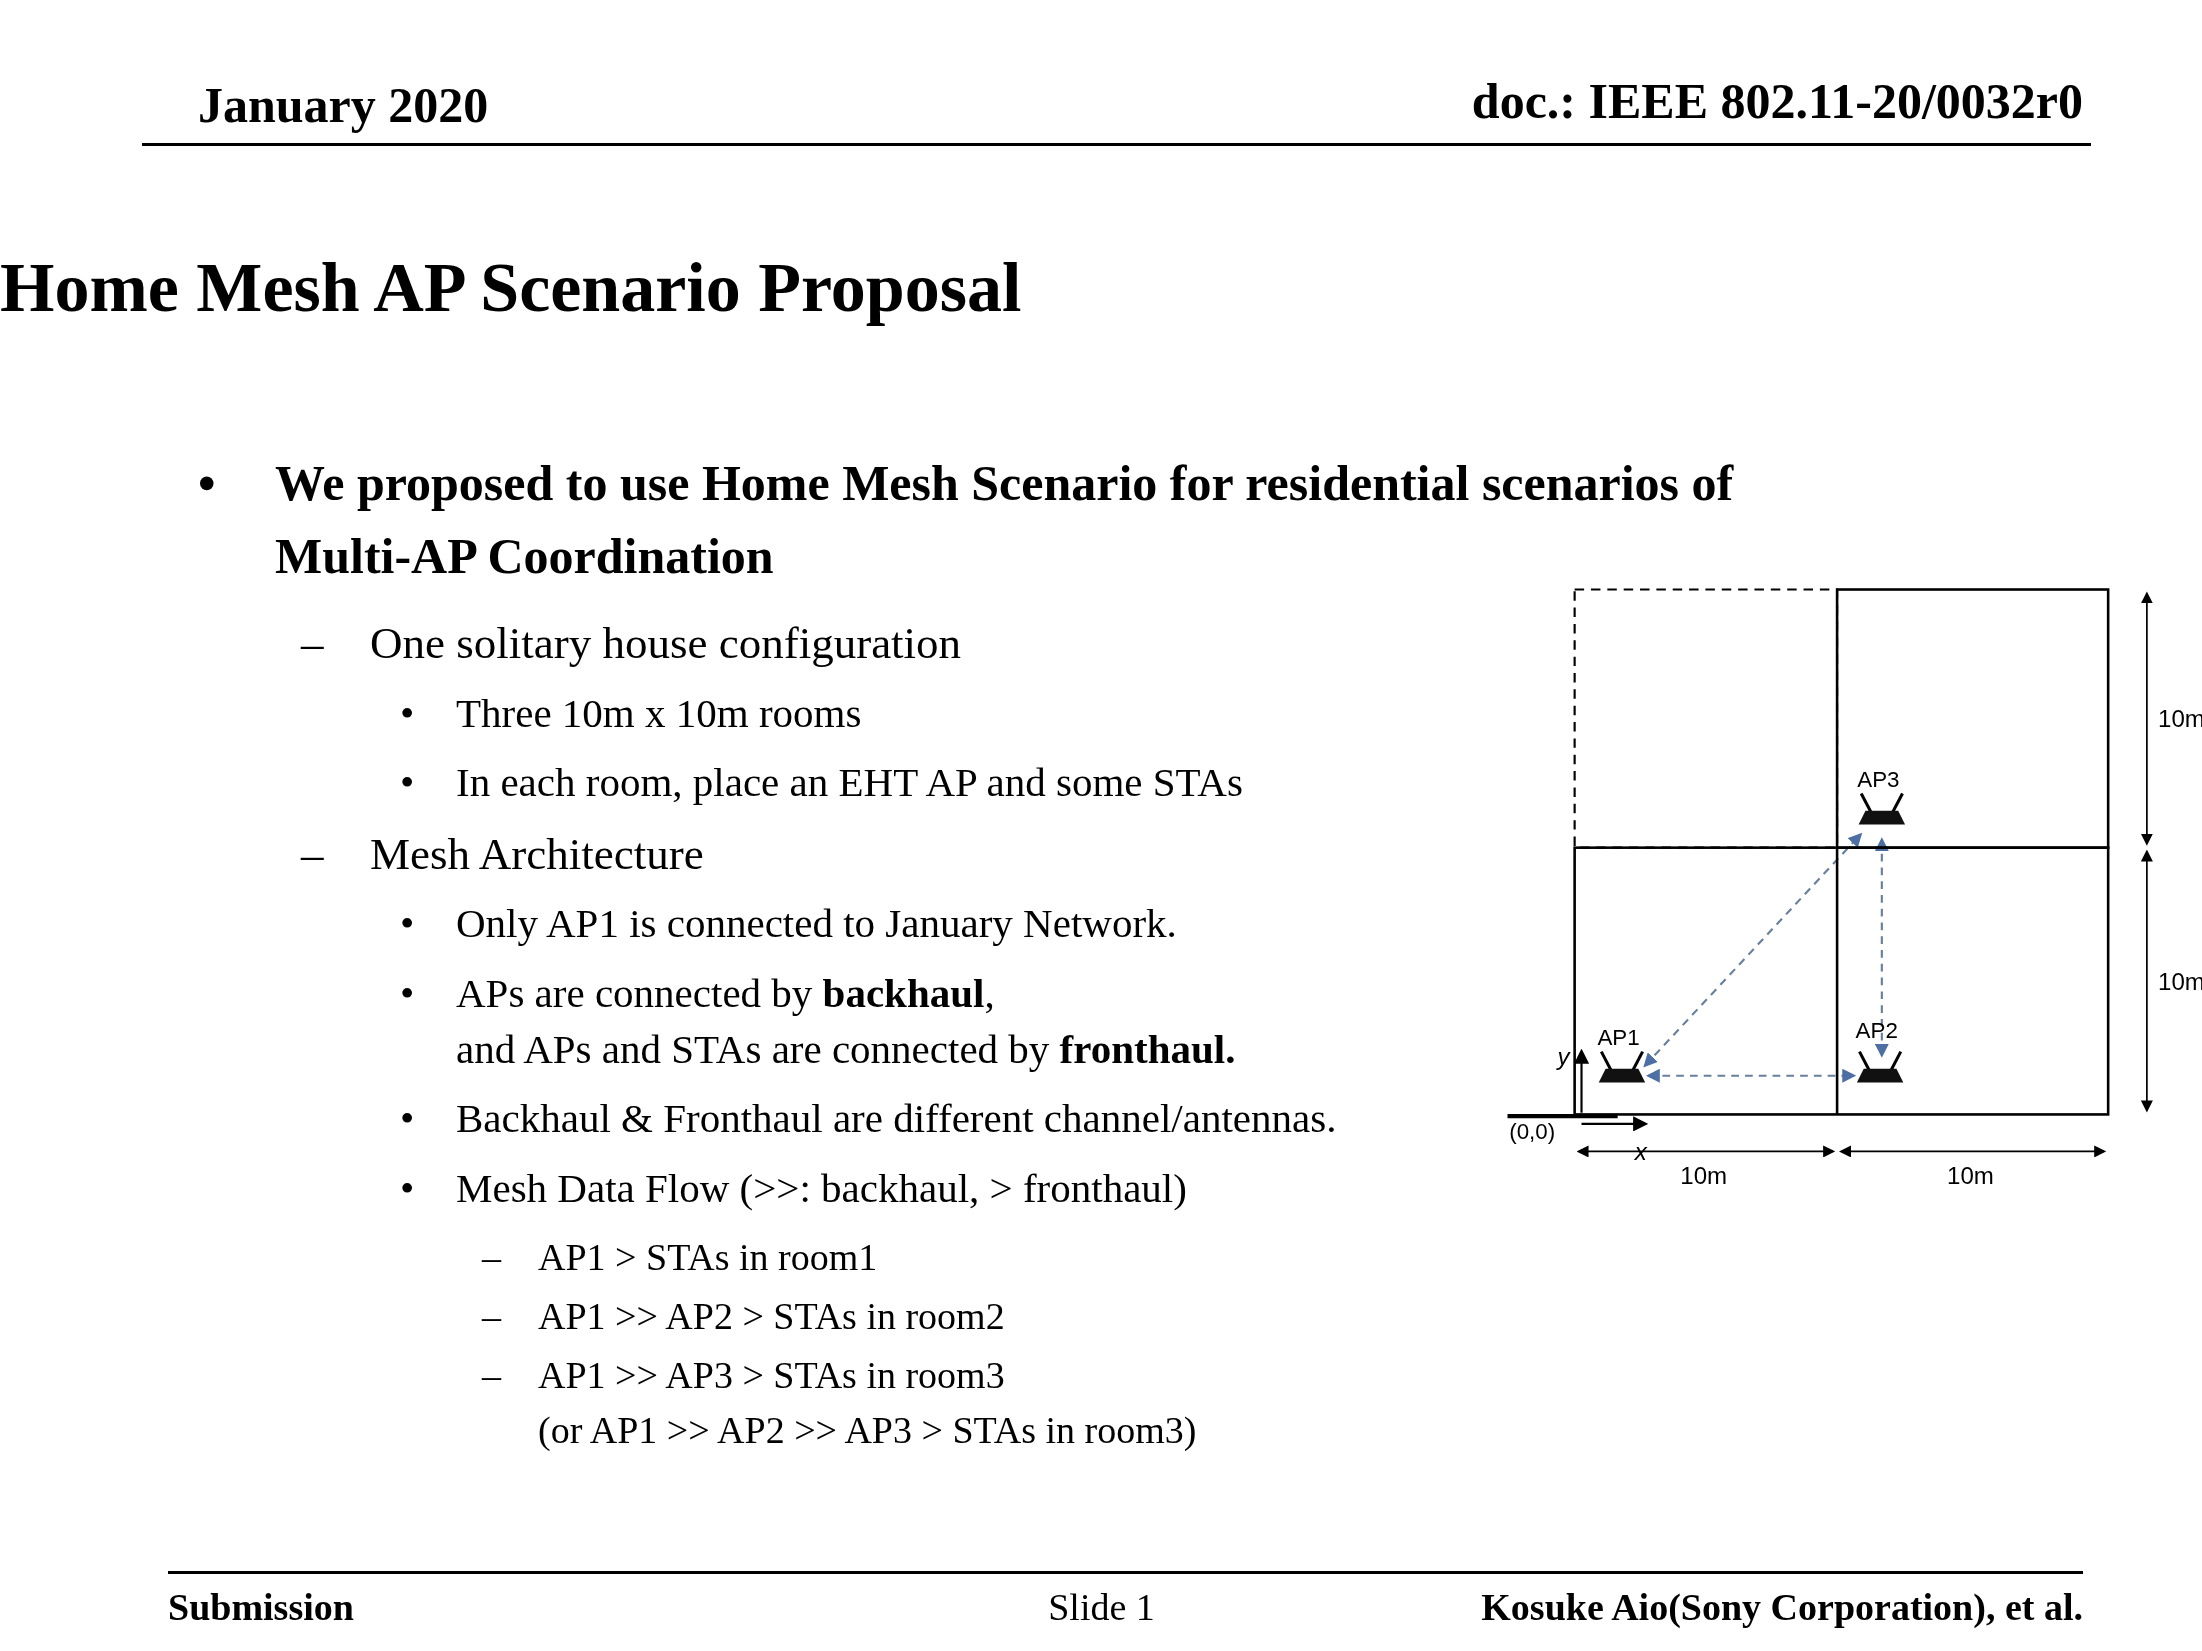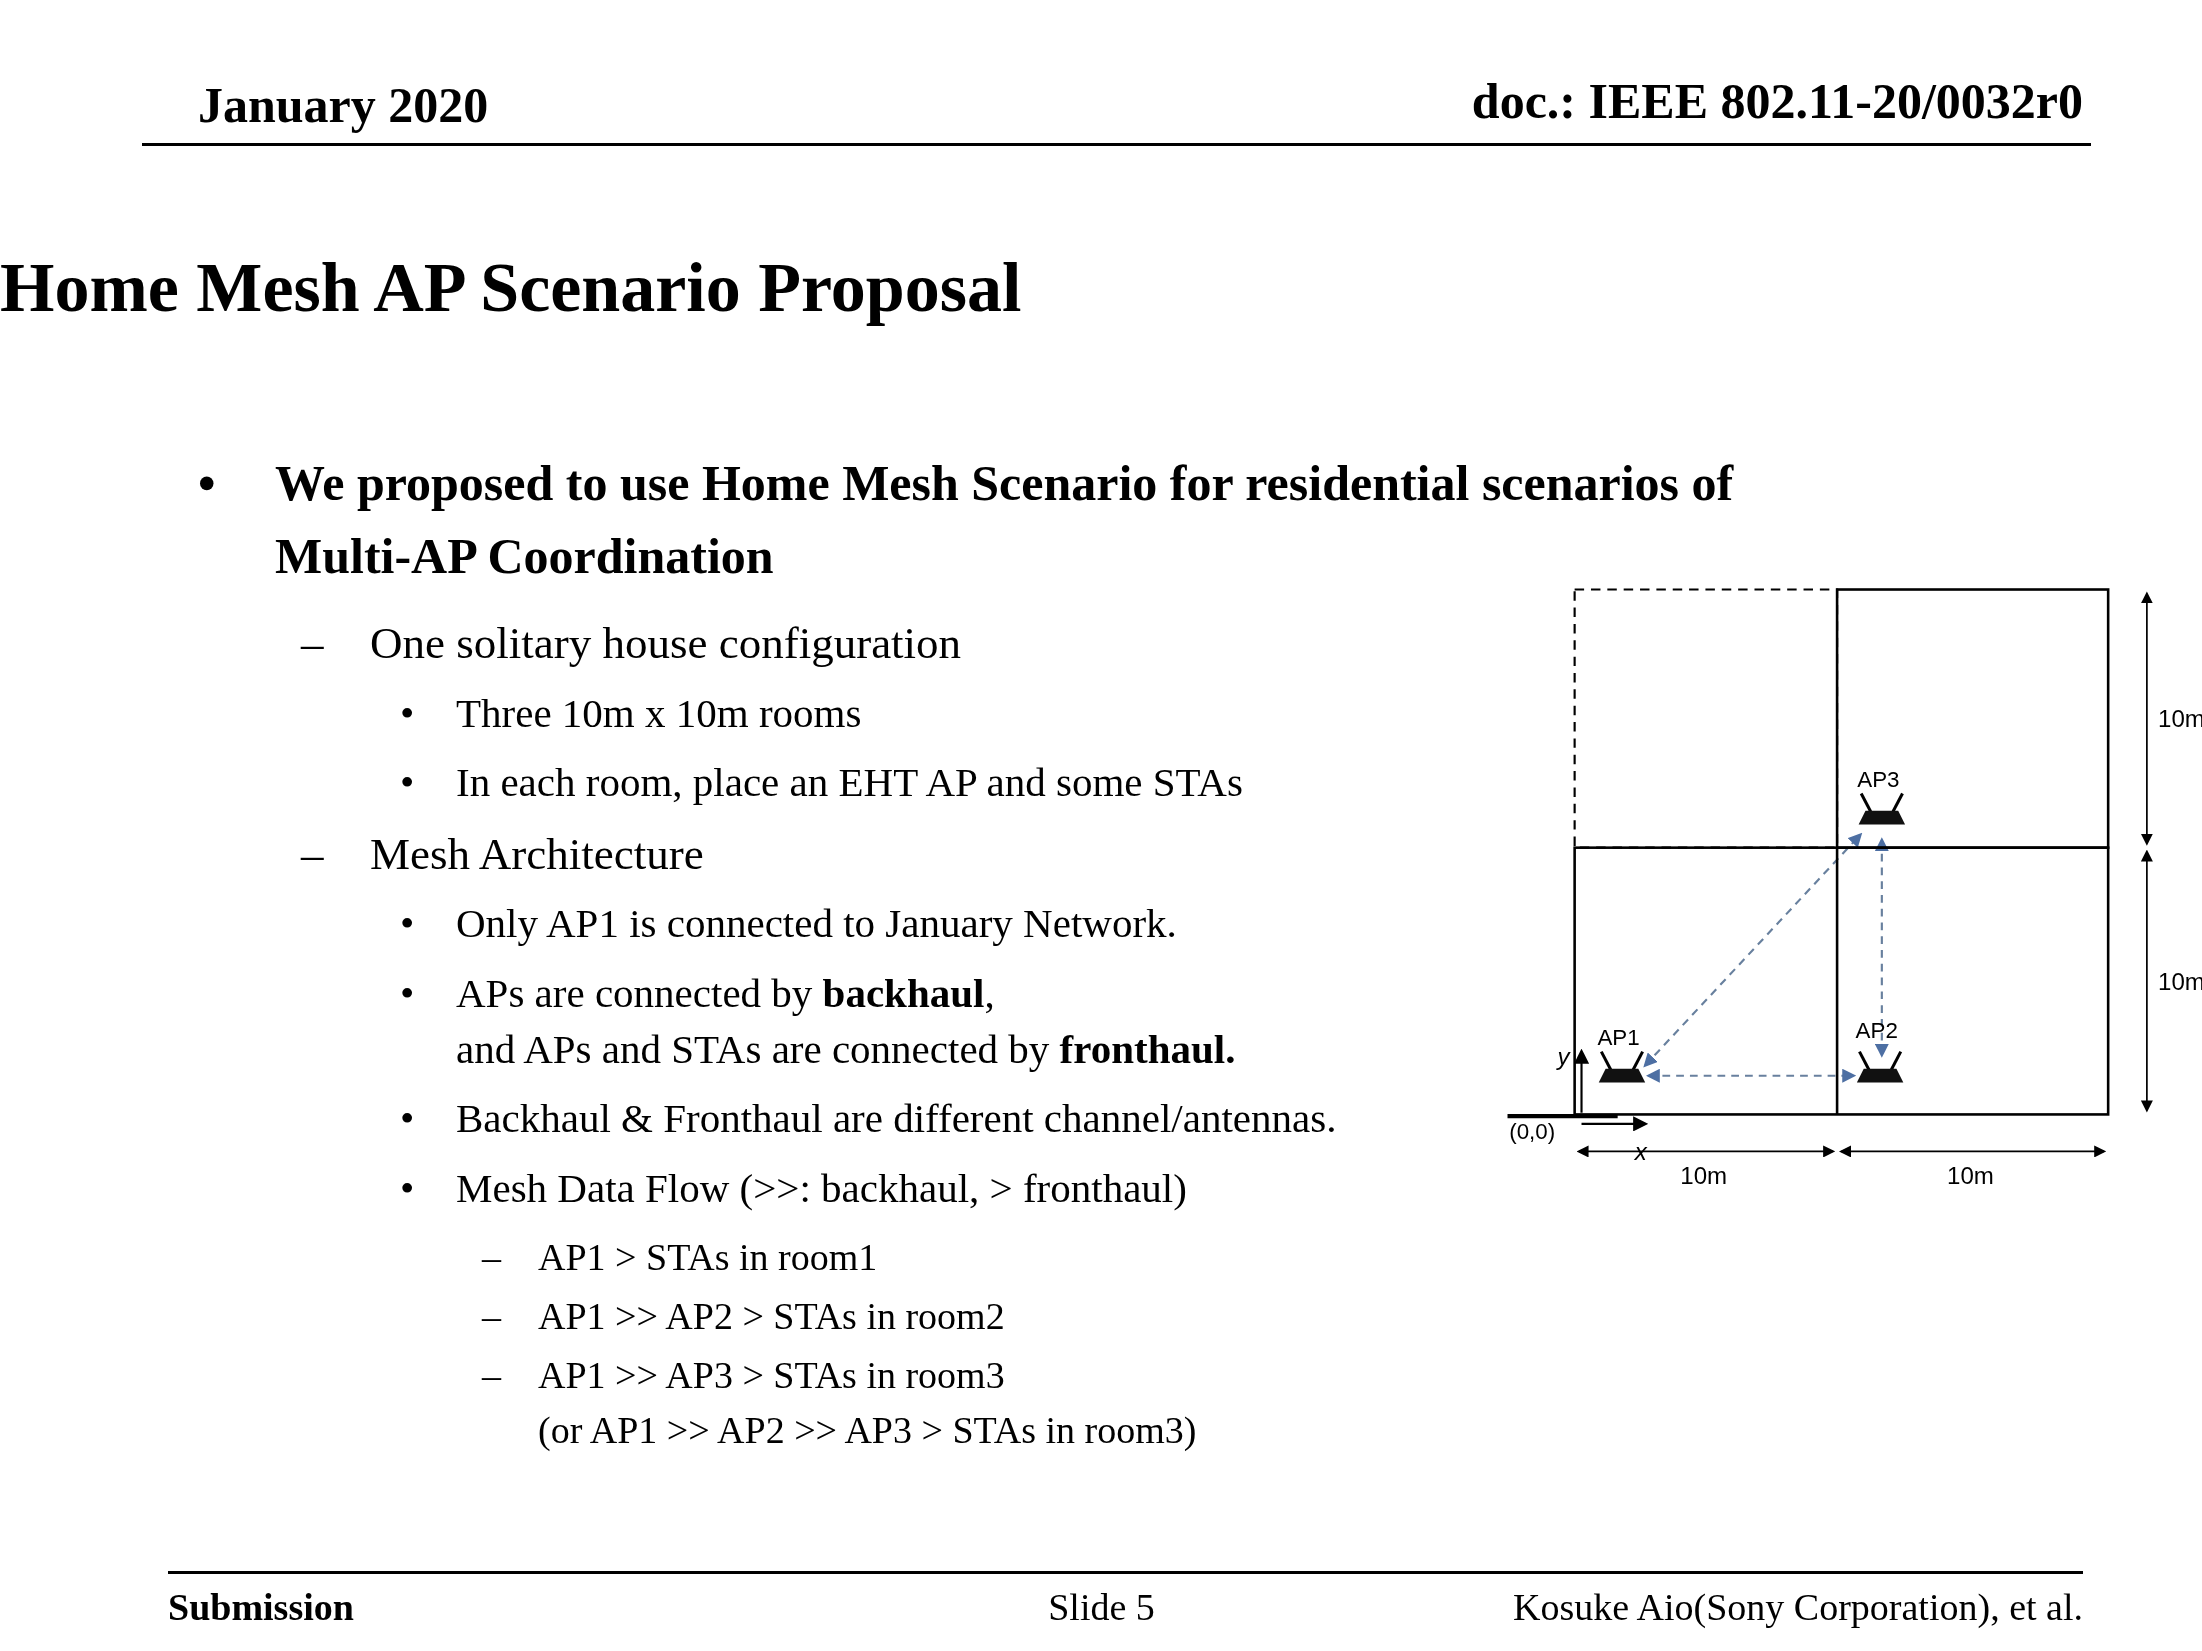--- a/index.html
+++ b/index.html
@@ -37,21 +37,21 @@
 
   .l4 { font-size:38px; line-height:1.46; margin:0 0 3.4px 284px; }
   .l4 .mk { width:56px; }
 
   .line { display:block; }
 
   
   .footer-rule   { position:absolute; left:168px; right:120px; top:1571px; height:3.4px; background:#000; }
   .footer-left   { position:absolute; left:168px;  top:1585px; font-size:38px; font-weight:bold;text-align:right; }
   .footer-center { position:absolute; left:0; width:100%; top:1585px; text-align:center; font-size:38px; }
-  .footer-right  { position:absolute; right:120px; top:1585px; font-size:38px; font-weight:normal; }
+  .footer-right  { position:absolute; right:120px; top:1585px; font-size:38px; font-weight:bold; }
 
   
   .diagram { position:absolute; left:1497px; top:568px; width:706px; height:654px; }
   .diagram text { font-family:"Liberation Sans","DejaVu Sans",sans-serif; fill:#000; }
   .dim-label { font-size:28px; }
   .ap-label  { font-size:26px; text-anchor:middle; }
   .axis-label{ font-size:28px; font-style:italic; font-family:"Liberation Serif","DejaVu Serif",serif; }
   .origin-label { font-size:26px; }
 </style>
 </head>
@@ -190,15 +190,15 @@
   <g transform="translate(447,298)">
     <path d="M-13,-15 L-24,-36" stroke="#000" stroke-width="3.5" fill="none"></path>
     <path d="M13,-15 L24,-36" stroke="#000" stroke-width="3.5" fill="none"></path>
     <path d="M-27,0 L27,0 L19,-16 L-19,-16 Z" fill="#111"></path>
     <text class="ap-label" x="-4" y="-44">AP3</text>
   </g>
 </svg>
 
 <div class="footer-rule"></div>
 <div class="footer-left">Submission</div>
-<div class="footer-center">Slide 5</div>
+<div class="footer-center">Slide 1</div>
 <div class="footer-right">Kosuke Aio(Sony Corporation), et al.</div>
 
 
 </body></html>

